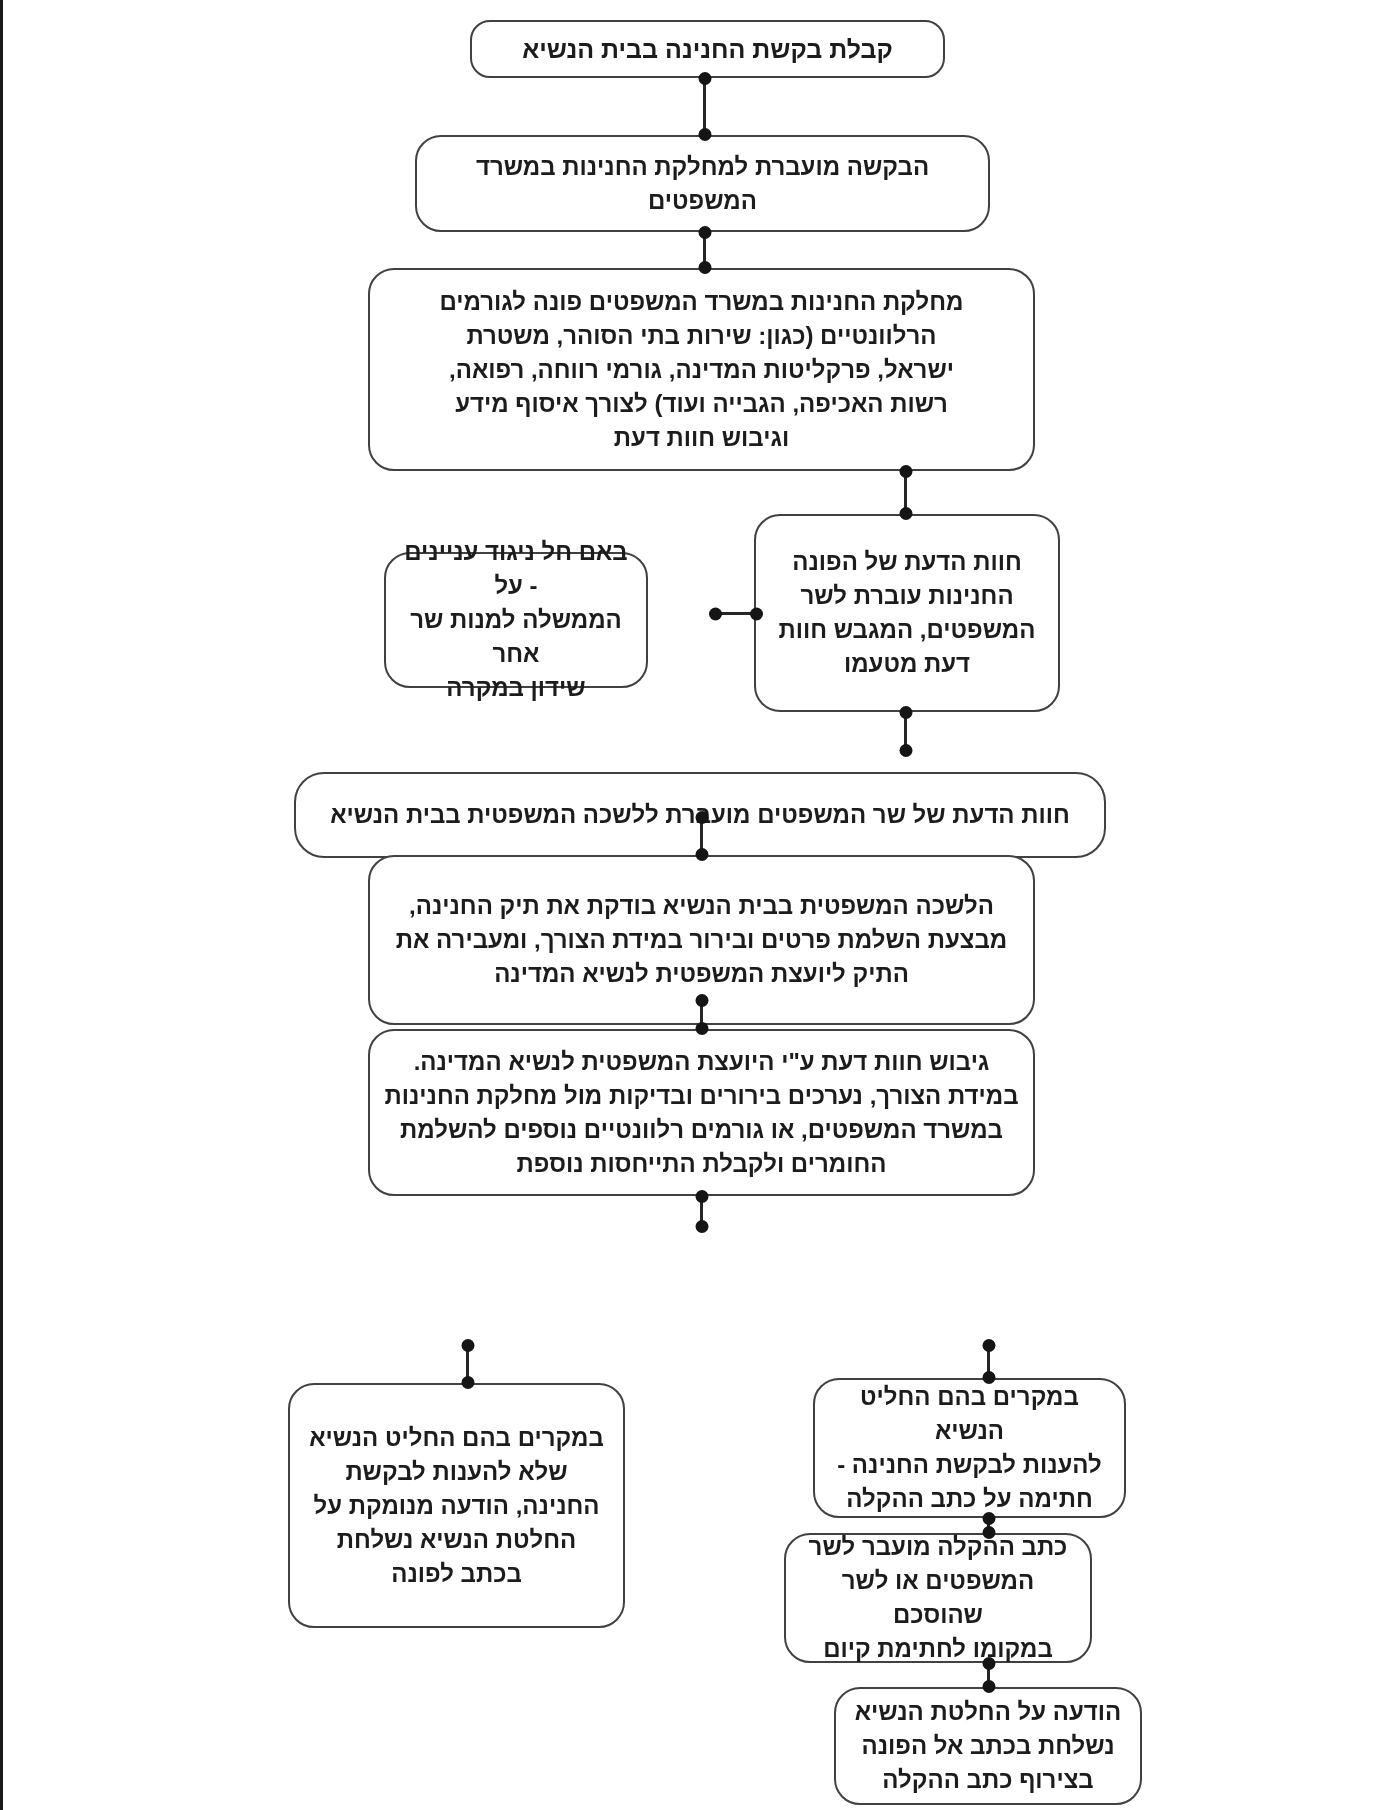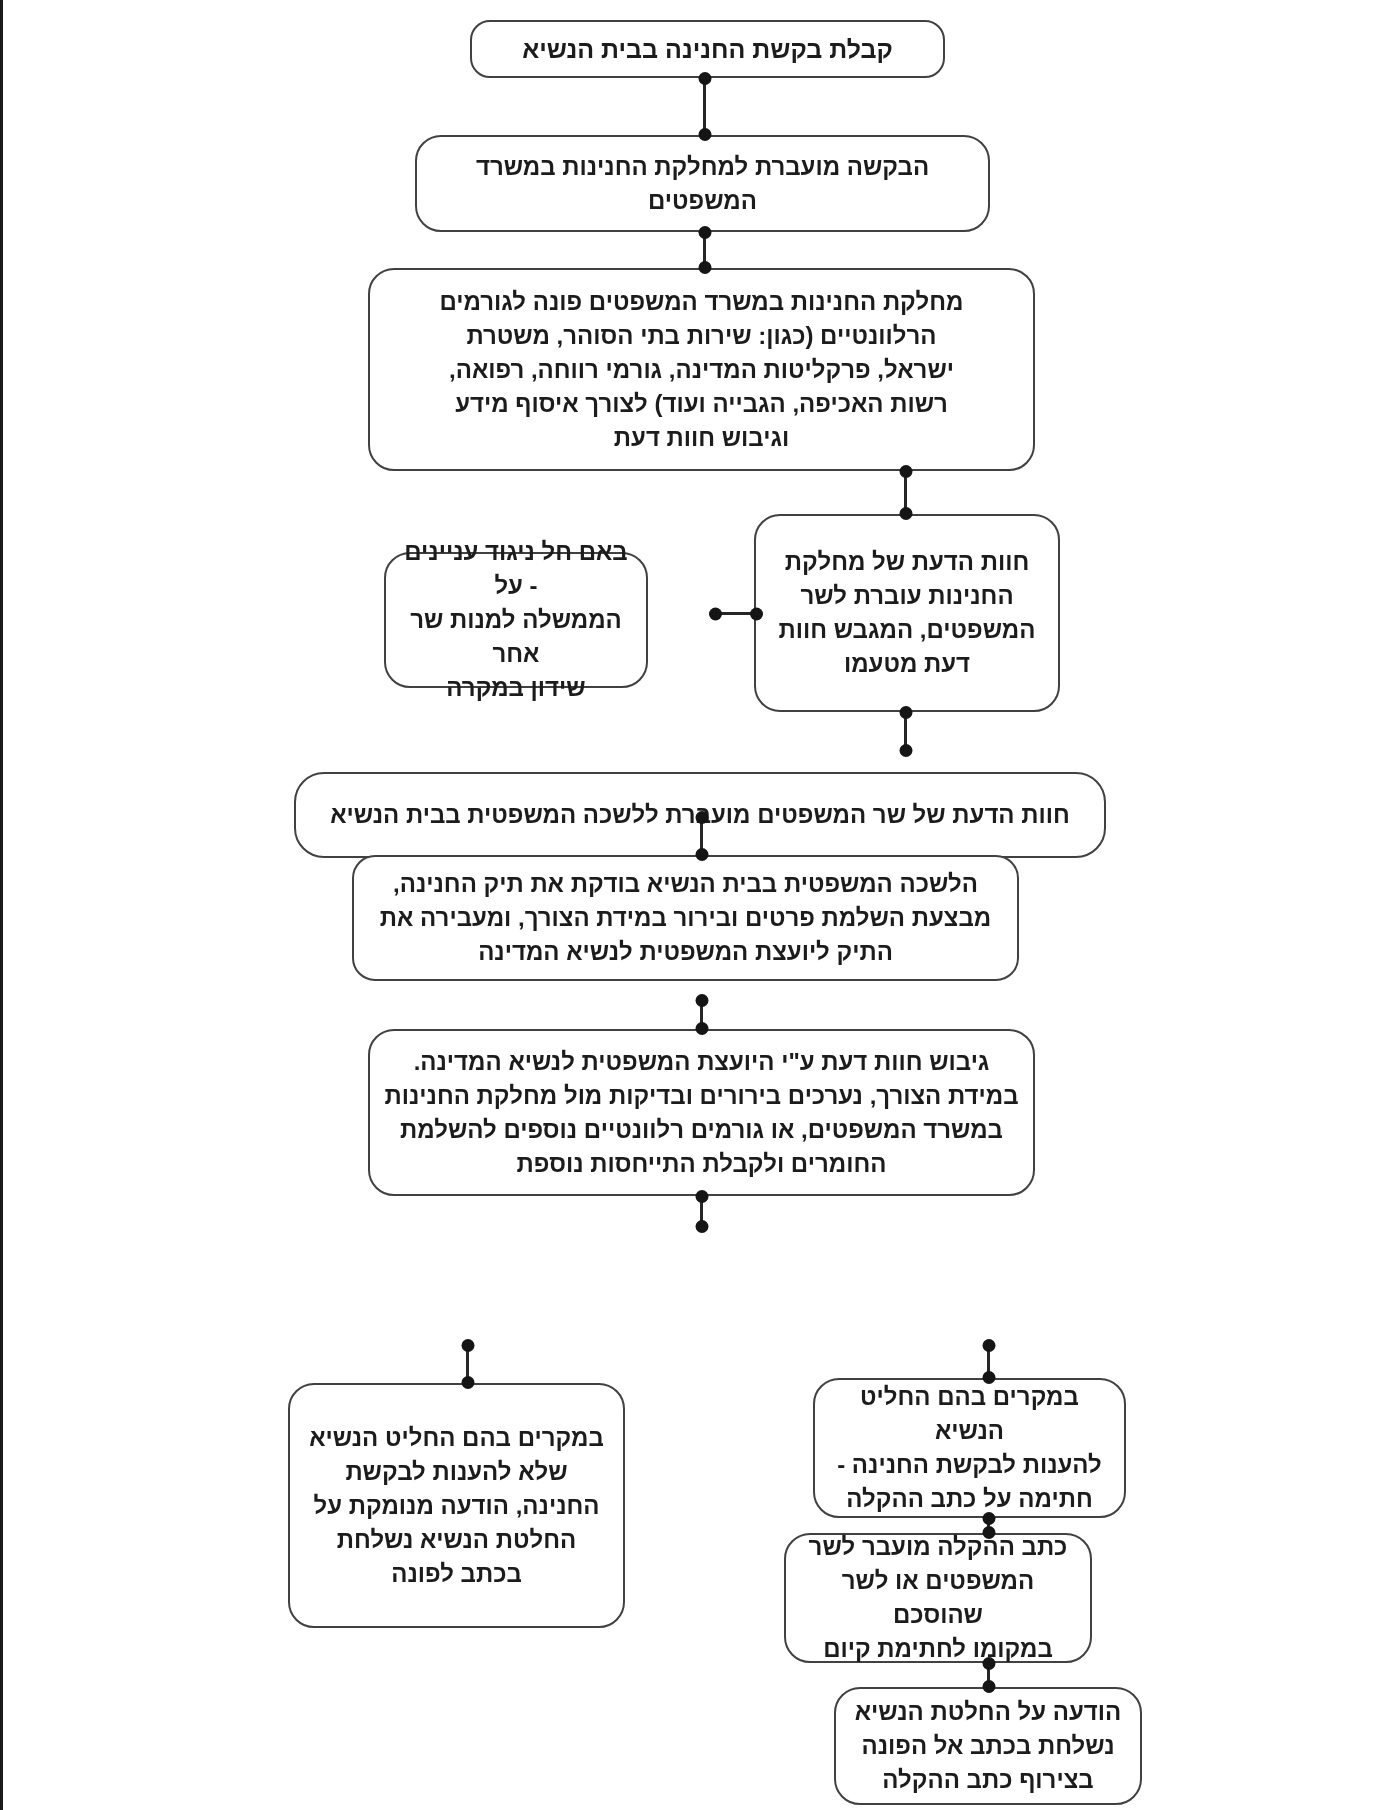--- a/index.html
+++ b/index.html
@@ -83,21 +83,21 @@
   .n-dept    { left: 415px; top: 135px;  width: 575px; height: 97px; }
   .c-2       { left: 703px; top: 232px;  height: 36px; }
   .n-outreach{ left: 368px; top: 268px;  width: 667px; height: 203px; }
   .c-3       { left: 904px; top: 471px;  height: 43px; }
   .n-minister{ left: 754px; top: 514px;  width: 306px; height: 198px; }
   .n-conflict{ left: 384px; top: 552px;  width: 264px; height: 136px; }
   .h-1       { left: 716px; top: 612px;  width: 40px; }
   .c-4       { left: 904px; top: 712px;  height: 39px; }
   .n-bureau-in{ left: 294px; top: 726px; width: 812px; height: 86px; border-radius: 30px; margin-top: 46px; }
   .c-5       { left: 700px; top: 817px;  height: 38px; }
-  .n-check   { left: 352px; top: 855px;  width: 667px; height: 126px; border-radius: 23px; }
+  .n-check   { left: 368px; top: 855px;  width: 667px; height: 170px; }
   .c-6       { left: 700px; top: 1000px; height: 29px; }
   .n-counsel { left: 368px; top: 1029px; width: 667px; height: 167px; }
   .c-7       { left: 700px; top: 1196px; height: 31px; }
   .n-president{ left: 294px; top: 1227px; width: 812px; height: 118px; border-radius: 30px; }
   .c-8l      { left: 466px; top: 1345px; height: 38px; }
   .c-8r      { left: 987px; top: 1345px; height: 33px; }
   .n-reject  { left: 288px; top: 1383px; width: 337px; height: 245px; }
   .n-grant   { left: 813px; top: 1378px; width: 313px; height: 140px; }
   .c-9       { left: 987px; top: 1518px; height: 15px; }
   .n-sign    { left: 784px; top: 1533px; width: 308px; height: 130px; }
@@ -121,21 +121,21 @@
   <div class="vconn c-2"></div>
 
   <div class="node n-outreach">מחלקת החנינות במשרד המשפטים פונה לגורמים
 הרלוונטיים (כגון: שירות בתי הסוהר, משטרת
 ישראל, פרקליטות המדינה, גורמי רווחה, רפואה,
 רשות האכיפה, הגבייה ועוד) לצורך איסוף מידע
 וגיבוש חוות דעת</div>
 
   <div class="vconn c-3"></div>
 
-  <div class="node n-minister">חוות הדעת של מחלקת
+  <div class="node n-minister">חוות הדעת של הפונה
 החנינות עוברת לשר
 המשפטים, המגבש חוות
 דעת מטעמו</div>
 
   <div class="node n-conflict">באם חל ניגוד עניינים - על
 הממשלה למנות שר אחר
 שידון במקרה</div>
 
   <div class="hconn h-1"></div>
 

